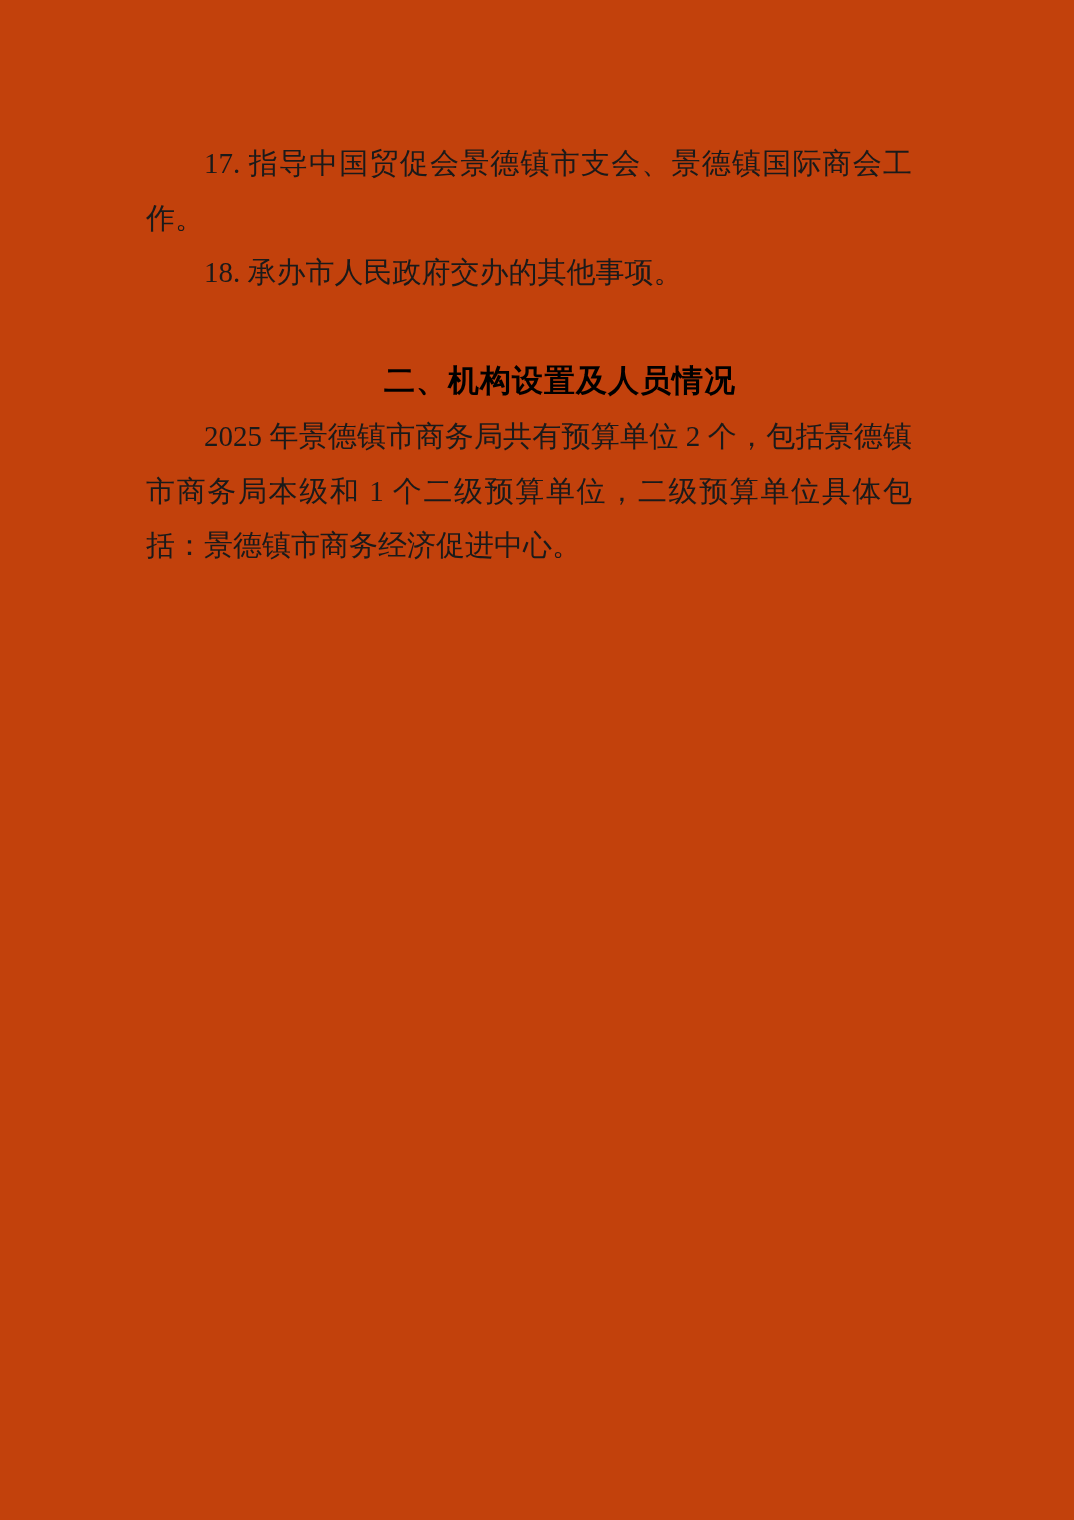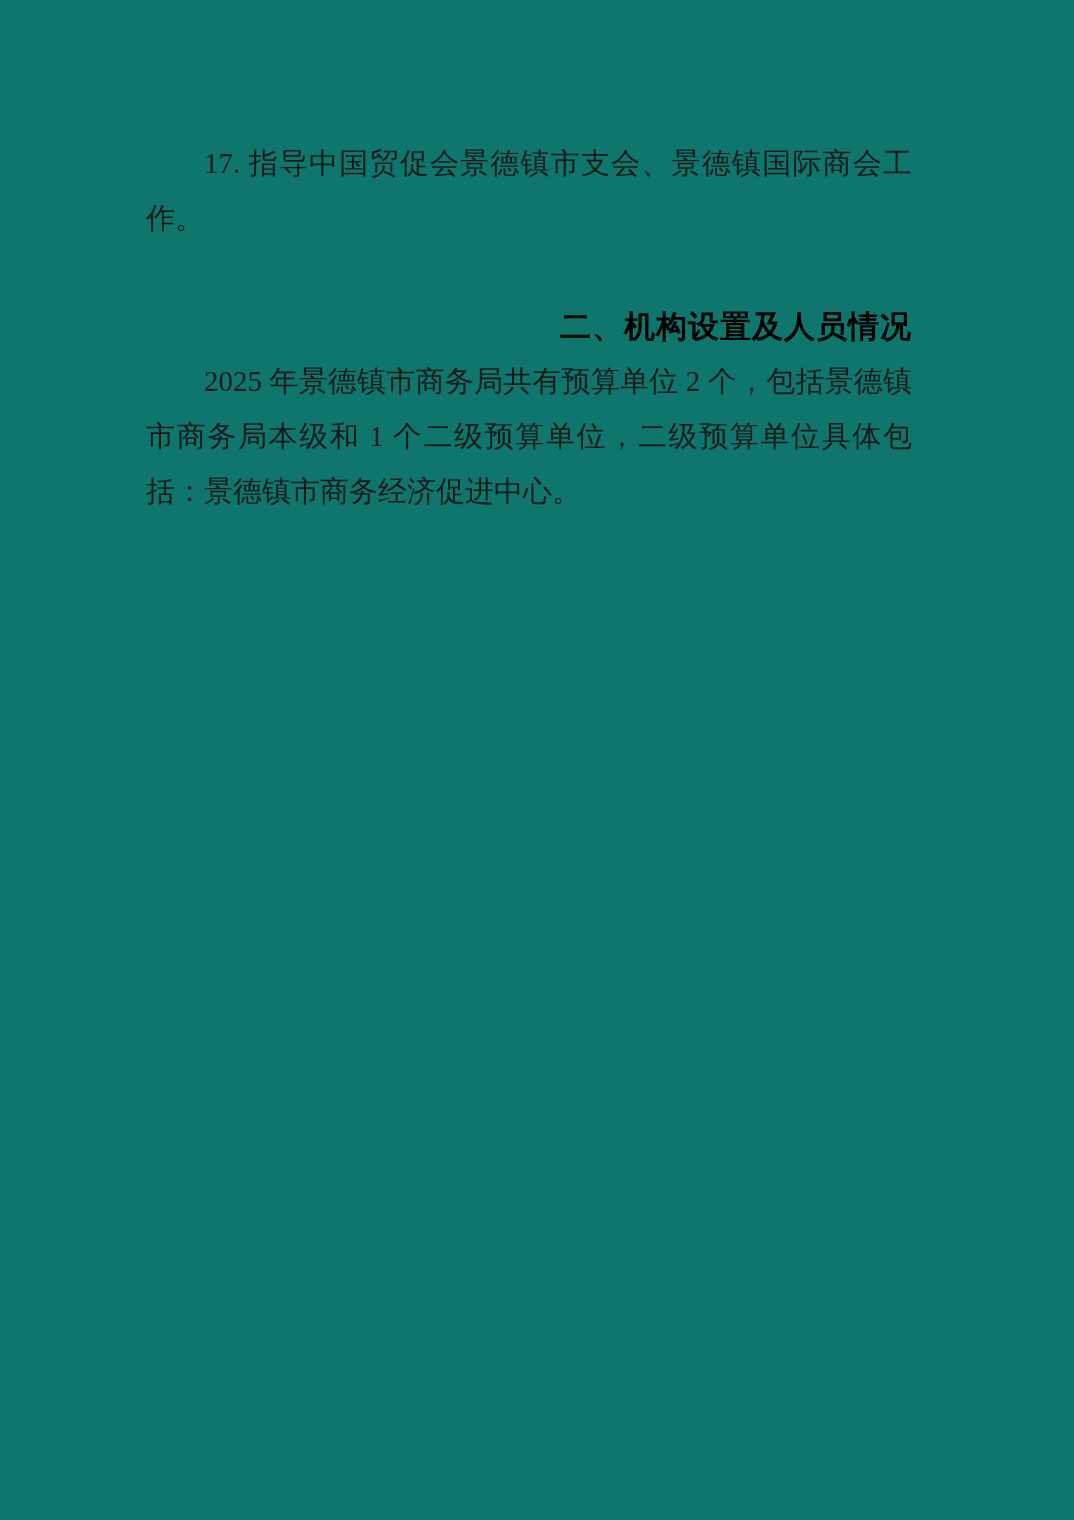--- a/index.html
+++ b/index.html
@@ -4,21 +4,21 @@
 <style>
   html, body {
     margin: 0;
     padding: 0;
     background: #ffffff;
   }
   .page {
     position: relative;
     width: 1074px;
     height: 1520px;
-    background: #0f766e;
+    background: #c2410c;
     overflow: hidden;
     font-family: "Liberation Serif", "DejaVu Serif", serif;
   }
   .content {
     position: absolute;
     left: 146px;
     top: 136px;
     width: 766px;
     color: #1a1a1a;
     font-size: 29px;
@@ -35,31 +35,32 @@
   }
   .section-heading {
     margin: 0;
     text-indent: 2em;
     font-family: "Liberation Sans", "DejaVu Sans", sans-serif;
     font-weight: bold;
     color: #000000;
     font-size: 31px;
     line-height: 54.6px;
     letter-spacing: 1px;
-    text-align: right;
+    text-align: center;
   }
 </style>
 </head>
 <body>
 
 <div class="page">
   <div class="content">
 
     <p>17. 指导中国贸促会景德镇市支会、景德镇国际商会工作。</p>
 
+    <p>18. 承办市人民政府交办的其他事项。</p>
 
     <div class="blank-line"></div>
 
     <h2 class="section-heading">二、机构设置及人员情况</h2>
 
     <p>2025 年景德镇市商务局共有预算单位 2 个，包括景德镇市商务局本级和 1 个二级预算单位，二级预算单位具体包括：景德镇市商务经济促进中心。</p>
 
 
   </div>
 </div>

